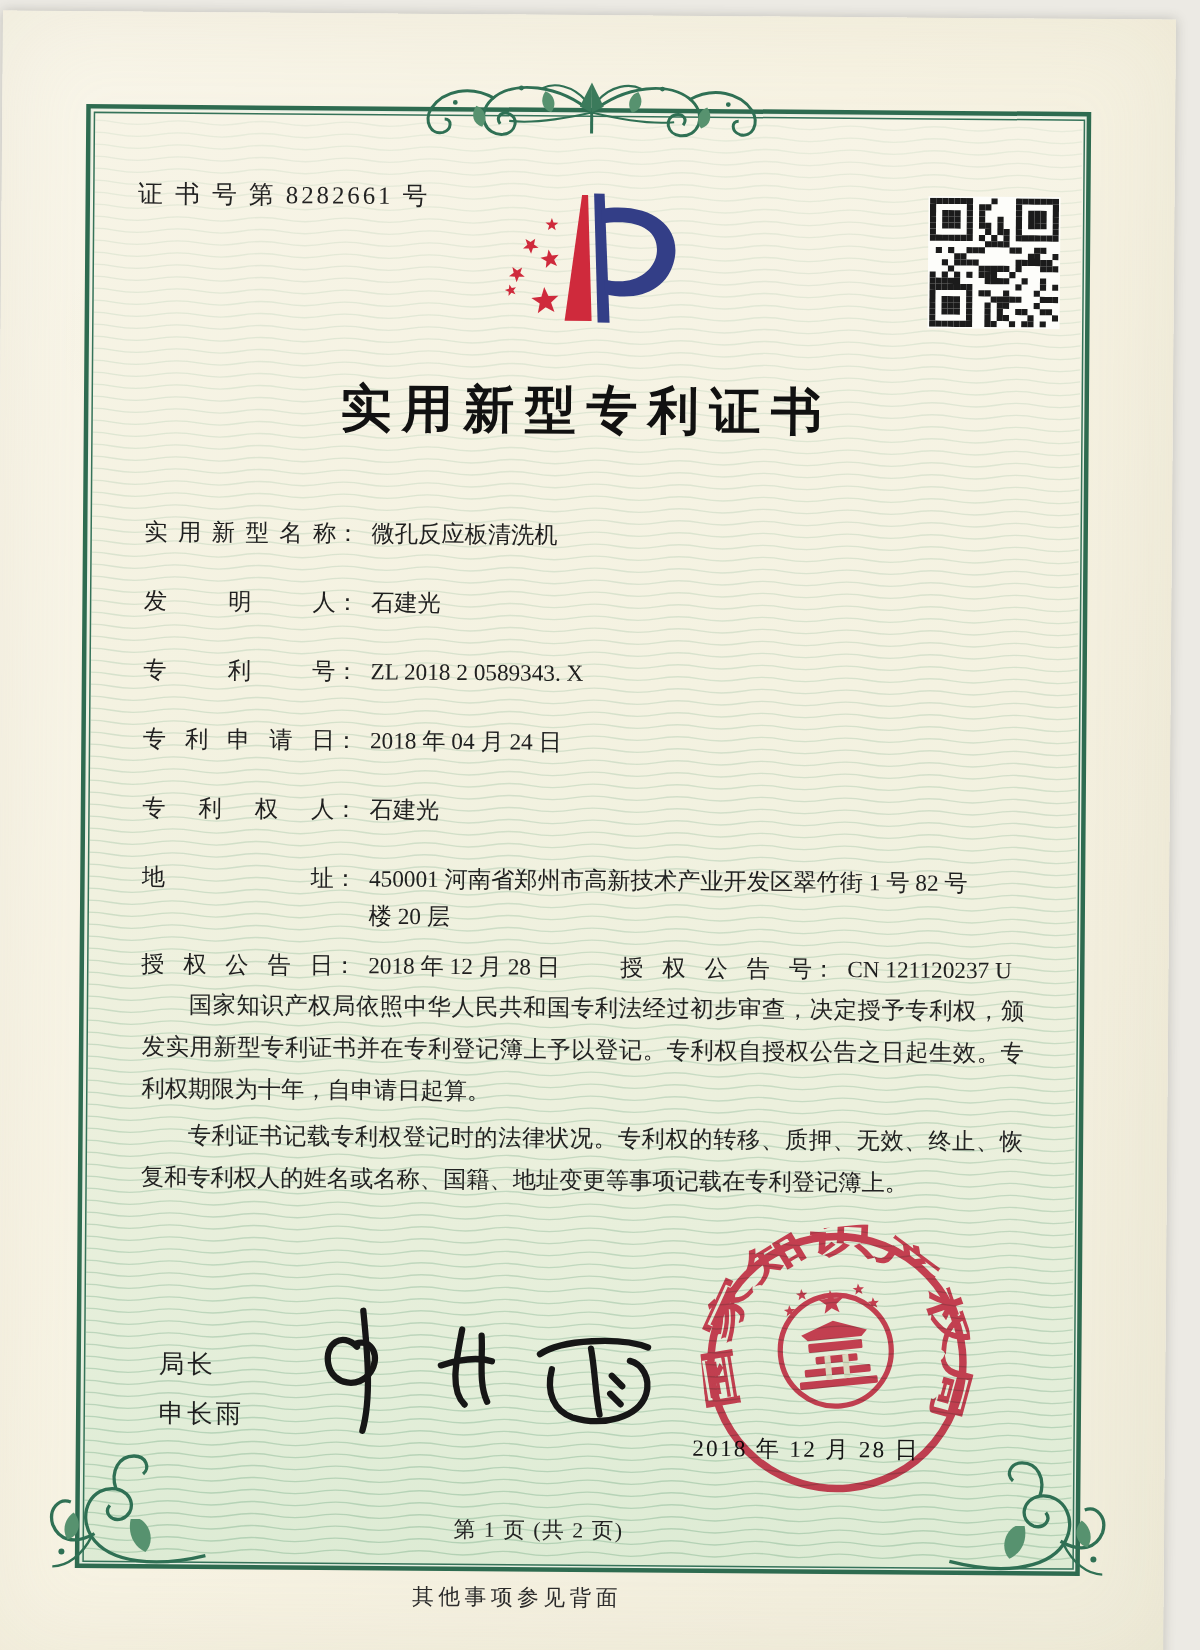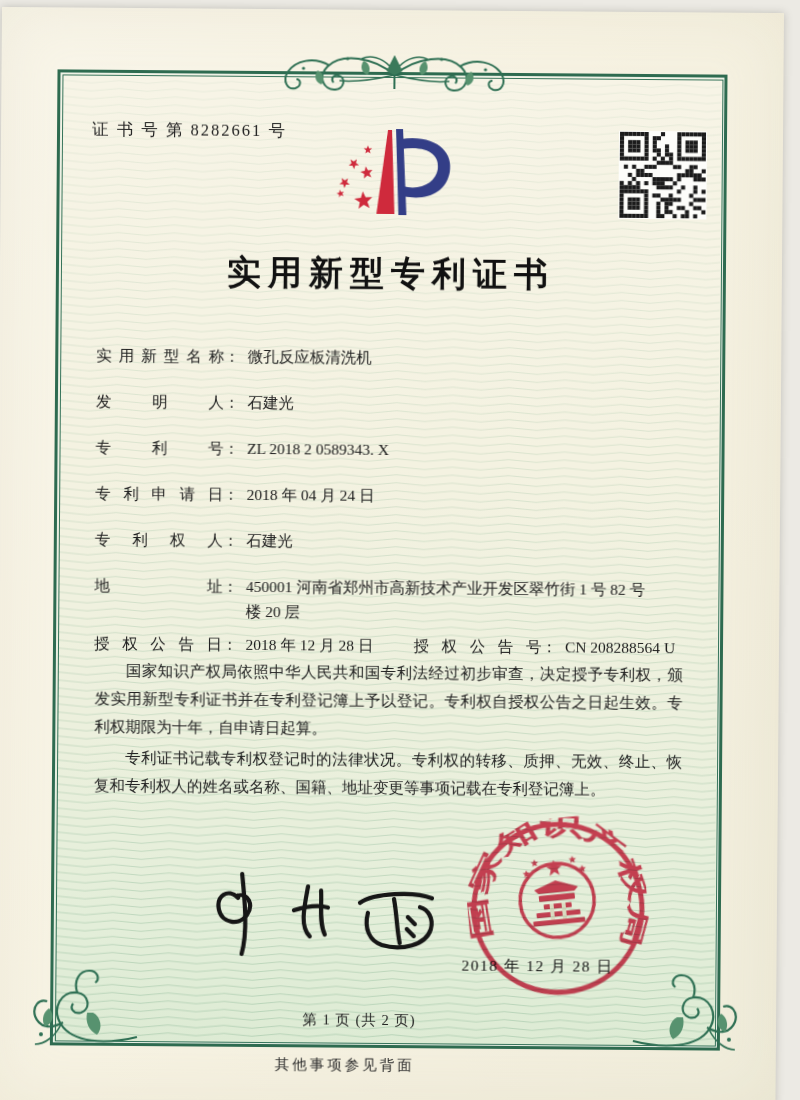--- a/index.html
+++ b/index.html
@@ -494,30 +494,34 @@
       </div>
       <div class="grant-row">
         <span class="pair">
           <span class="field-label">授权公告日</span>
             <span class="field-colon">：</span>
             <span>2018 年 12 月 28 日</span>
         </span>
         <span class="pair second">
           <span class="field-label">授权公告号</span>
             <span class="field-colon">：</span>
-            <span>CN 208288564 U</span>
+            <span>CN 121120237 U</span>
         </span>
       </div>
     </div>
 
     <div class="paras">
       <p>国家知识产权局依照中华人民共和国专利法经过初步审查，决定授予专利权，颁发实用新型专利证书并在专利登记簿上予以登记。专利权自授权公告之日起生效。专利权期限为十年，自申请日起算。</p>
       <p>专利证书记载专利权登记时的法律状况。专利权的转移、质押、无效、终止、恢复和专利权人的姓名或名称、国籍、地址变更等事项记载在专利登记簿上。</p>
     </div>
 
+    <div class="director">
+      <div>局长</div>
+      <div>申长雨</div>
+    </div>
 
     <svg class="signature" viewBox="0 0 250 100">
       <g fill="none" stroke="#161616" stroke-width="4.2" stroke-linecap="round">
         <path d="M34,34 C24,24 12,32 15,46 C18,60 36,62 43,51 C50,41 44,28 33,32"></path>
         <path d="M38,10 C41,38 44,68 38,90"></path>
         <path d="M104,22 C100,44 96,62 106,72"></path>
         <path d="M90,46 C102,42 114,40 124,43"></path>
         <path d="M117,26 C118,40 115,58 121,70"></path>
         <path d="M156,38 C170,28 210,26 228,33"></path>
         <path d="M190,34 C193,50 193,64 196,78"></path>

